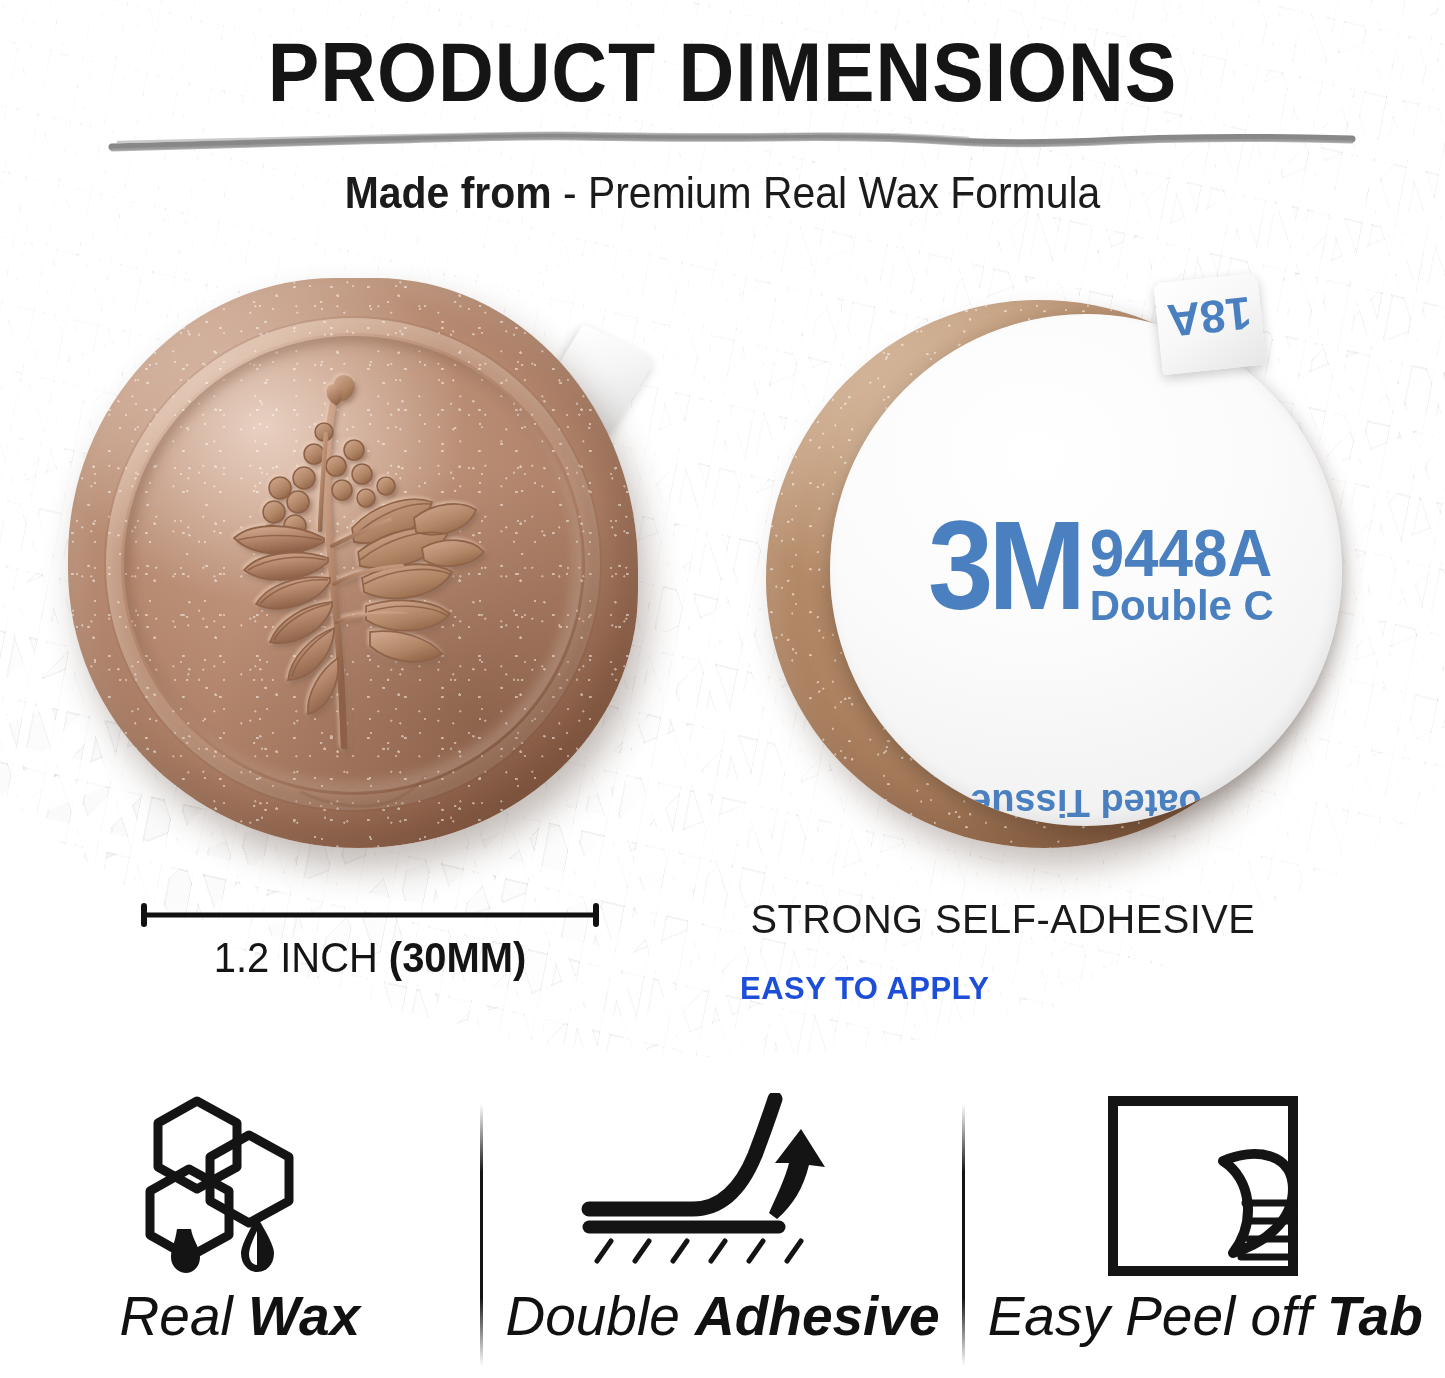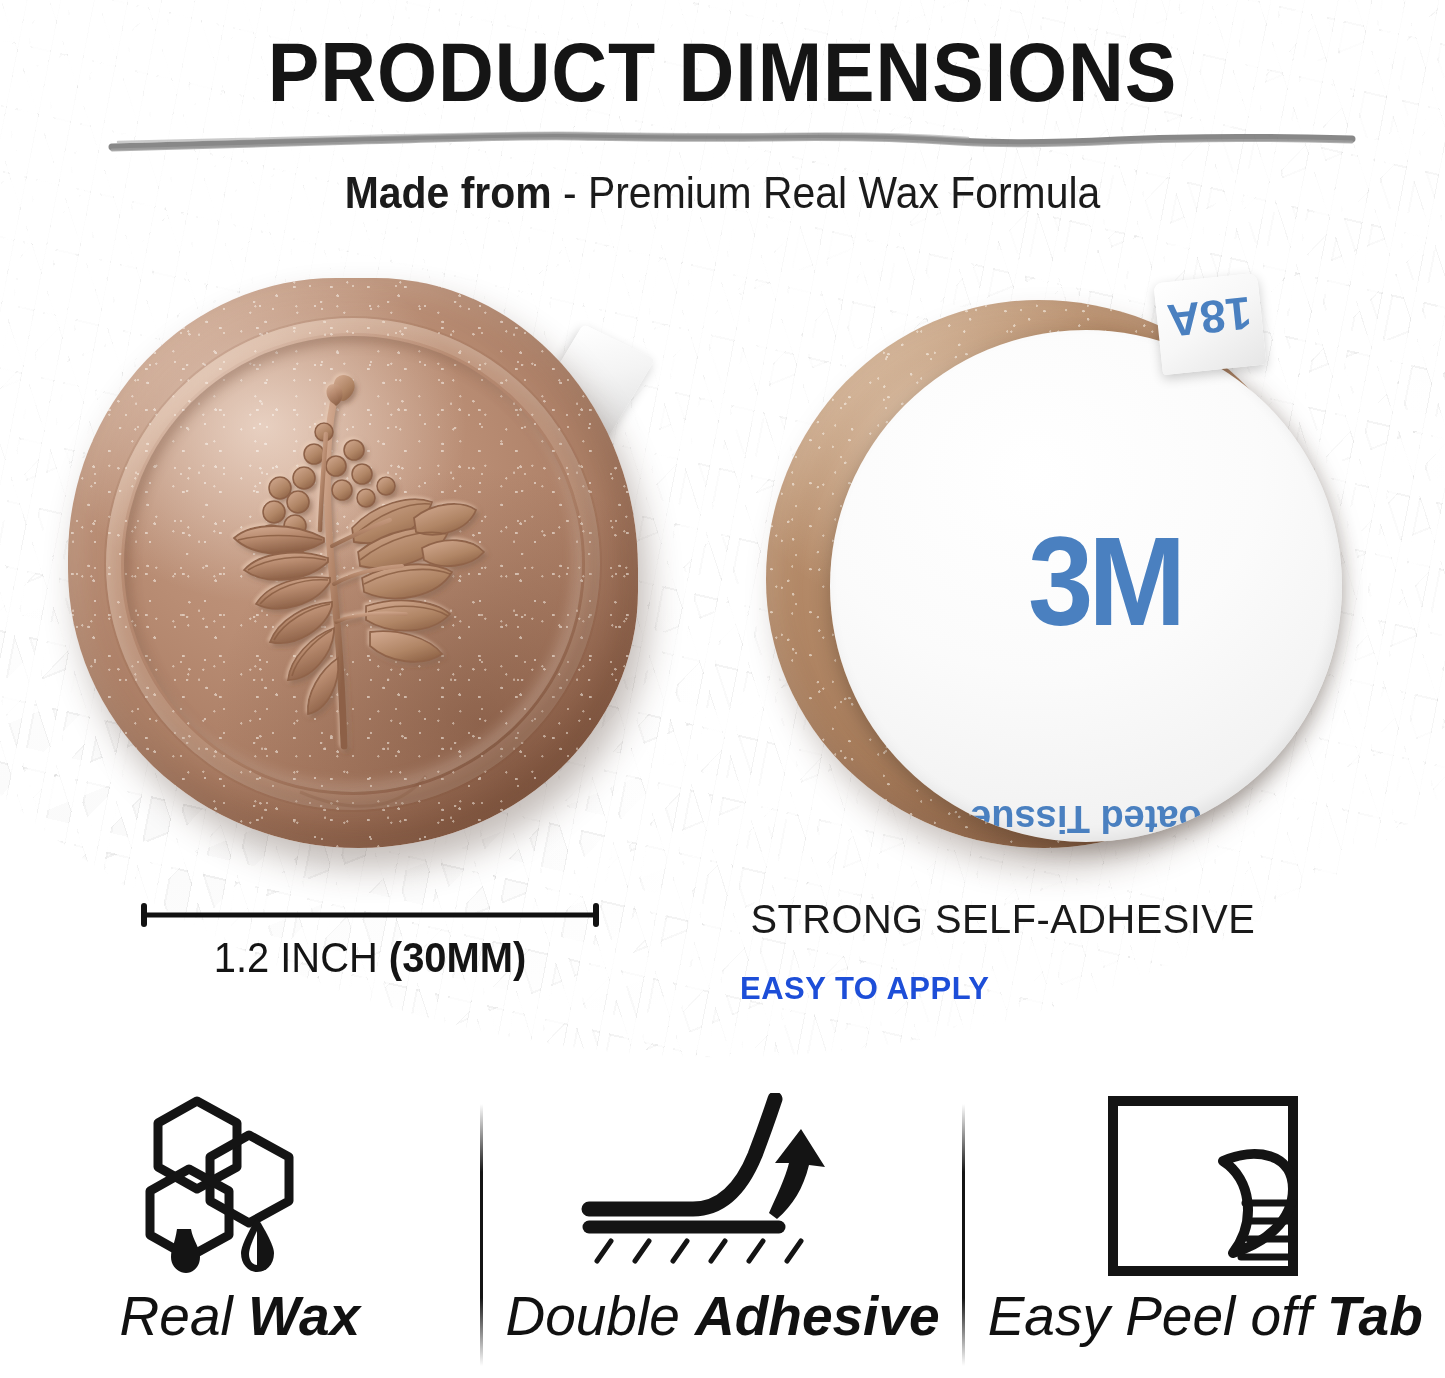--- a/index.html
+++ b/index.html
@@ -154,21 +154,21 @@
       radial-gradient(circle at 82% 42%, rgba(255,249,238,.88) 0 1.1px, transparent 1.4px),
       radial-gradient(circle at 22% 62%, rgba(255,247,236,.82) 0 1px, transparent 1.3px),
       radial-gradient(circle at 39% 76%, rgba(255,250,242,.88) 0 1.2px, transparent 1.5px),
       radial-gradient(circle at 61% 67%, rgba(255,245,232,.78) 0 1px, transparent 1.3px),
       radial-gradient(circle at 75% 88%, rgba(255,248,238,.86) 0 1.1px, transparent 1.4px);
     background-size:39px 43px, 51px 47px, 59px 55px, 45px 49px, 65px 61px,
                     47px 51px, 57px 59px, 43px 47px, 69px 65px;
     opacity:.58;mix-blend-mode:screen;
   }
   #adhesive-disc{
-    position:absolute;left:78px;top:48px;width:512px;height:512px;
+    position:absolute;left:78px;top:32px;width:512px;height:512px;
     border-radius:50%;
     background:
       radial-gradient(ellipse 80% 70% at 40% 28%, #ffffff, #fbfbfb 55%, #f2f2f2 100%);
     box-shadow:
       0 8px 20px rgba(40,25,15,.30),
       inset -4px -6px 14px rgba(0,0,0,.06);
     overflow:hidden;
   }
   #adhesive-disc .brand-row{
     position:absolute;left:0;top:196px;width:100%;
@@ -376,20 +376,24 @@
     </g>
   </svg>
 </div>
 
 <div id="back-wrap">
   <div id="back-wax"></div>
 
   <div id="adhesive-disc">
     <div class="brand-row">
       <div class="m3-logo" style="color: rgb(74, 128, 192);">3M</div>
+      <div class="m3-right">
+        <div class="m3-code" style="color: rgb(74, 128, 192);">9448A</div>
+        <div class="m3-desc" style="color: rgb(74, 128, 192);">Double C</div>
+      </div>
     </div>
     <div id="adhesive-bottom-text" style="color: rgb(74, 128, 192);">oated Tissue</div>
   </div>
 
   <div id="peel-tab-right">
     <span style="color: rgb(74, 128, 192);">18A</span>
   </div>
 </div>
 
 <svg id="dim-line" viewBox="0 0 460 26">

